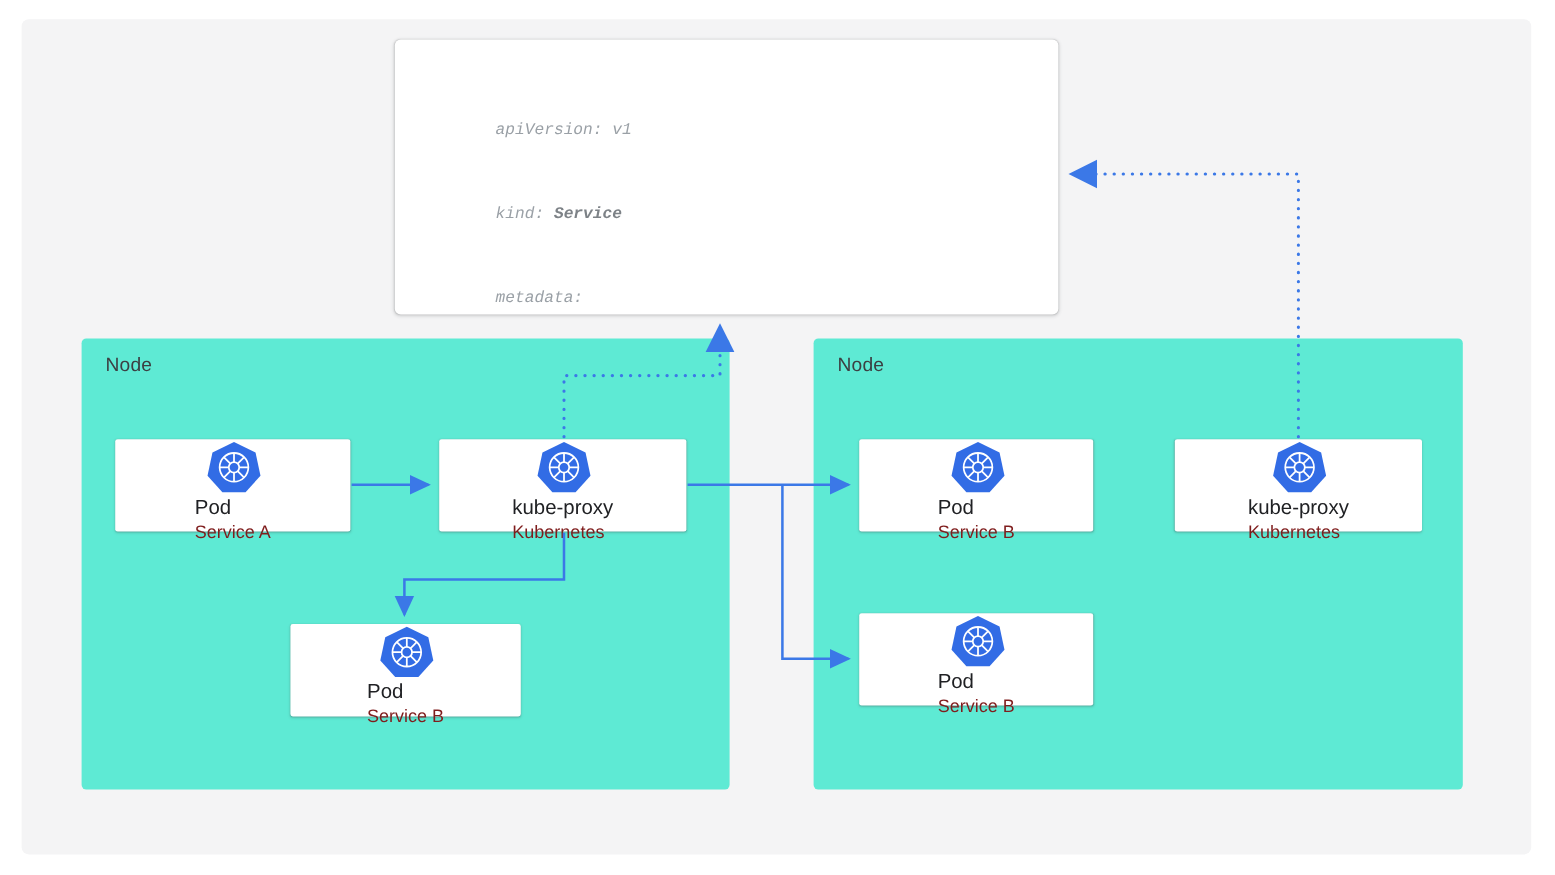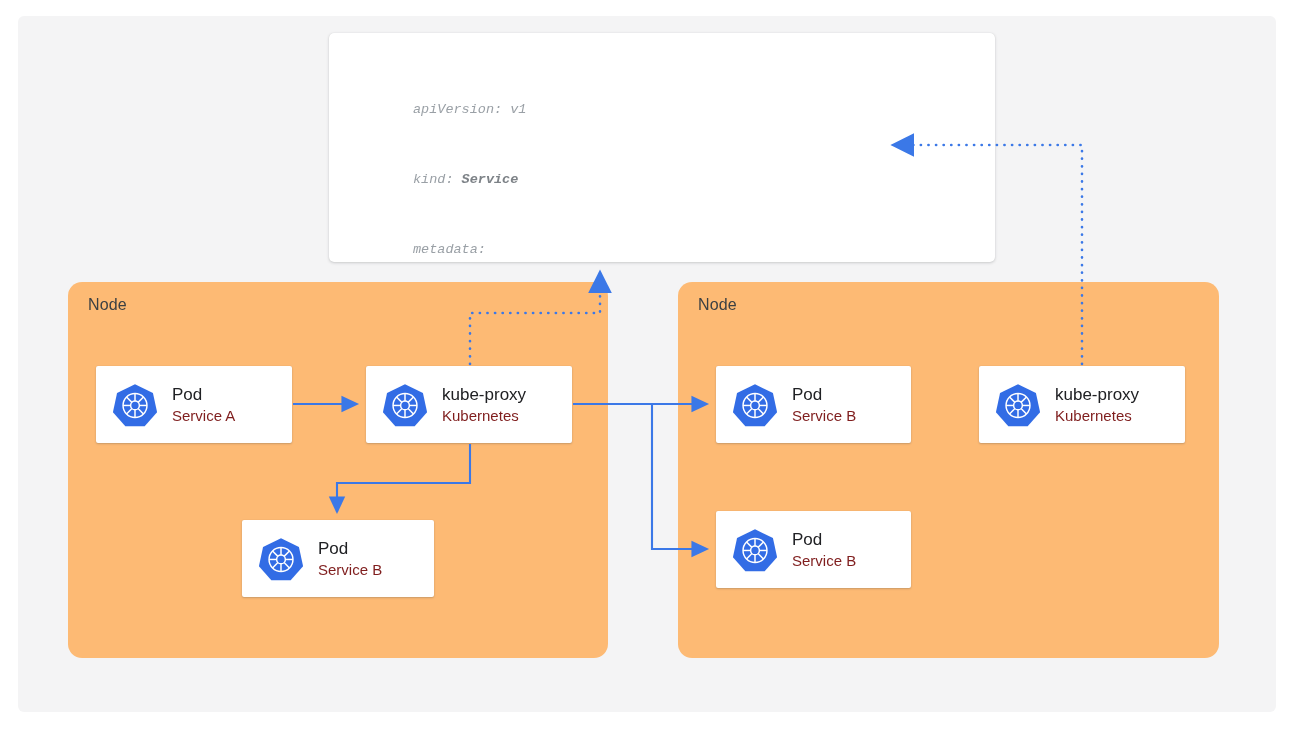--- a/index.html
+++ b/index.html
@@ -29,47 +29,46 @@
     height: 696px;
     background: #f4f4f5;
     border-radius: 6px;
   }
 
   
   .yaml-panel {
     position: absolute;
     left: 329px;
     top: 33px;
-    width: 645px;
+    width: 553px;
     height: 229px;
     background: #ffffff;
     border-radius: 5px;
     box-shadow: 0 1px 3px rgba(60,64,67,.22), 0 0 1px rgba(60,64,67,.14);
     overflow: hidden;
-    padding-left: 21px;
   }
   .yaml-code {
     position: absolute;
     left: 84px;
     top: 18px;
     font-family: "Liberation Mono", "DejaVu Sans Mono", monospace;
     font-style: italic;
     font-size: 13.5px;
     line-height: 23.4px;
     color: #9aa0a6;
     white-space: pre;
   }
   .yaml-line { display: block; height: 23.4px; }
   .yaml-line .bold { font-weight: bold; color: #7d8287; }
 
   
   .node {
     position: absolute;
-    background: #fdba74;
-    border-radius: 14px;
+    background: #5eead4;
+    border-radius: 4px;
   }
   #node-left  { left: 68px;  top: 282px; width: 540px; height: 376px; }
   #node-right { left: 678px; top: 282px; width: 541px; height: 376px; }
   .node-label {
     position: absolute;
     left: 20px;
     top: 14px;
     font-size: 16px;
     color: #3c4043;
     letter-spacing: .1px;
@@ -77,20 +76,21 @@
 
   
   .node-box {
     position: absolute;
     background: #ffffff;
     border-radius: 2px;
     box-shadow: 0 1px 2px rgba(60,64,67,.26), 0 0 1px rgba(60,64,67,.16);
     display: flex;
     align-items: center;
     box-sizing: border-box;
+    flex-direction: column;
   }
   .box-icon {
     flex: 0 0 auto;
     width: 46px;
     height: 46px;
     margin-left: 16px;
     margin-right: 14px;
   }
   .box-text {
     display: flex;

